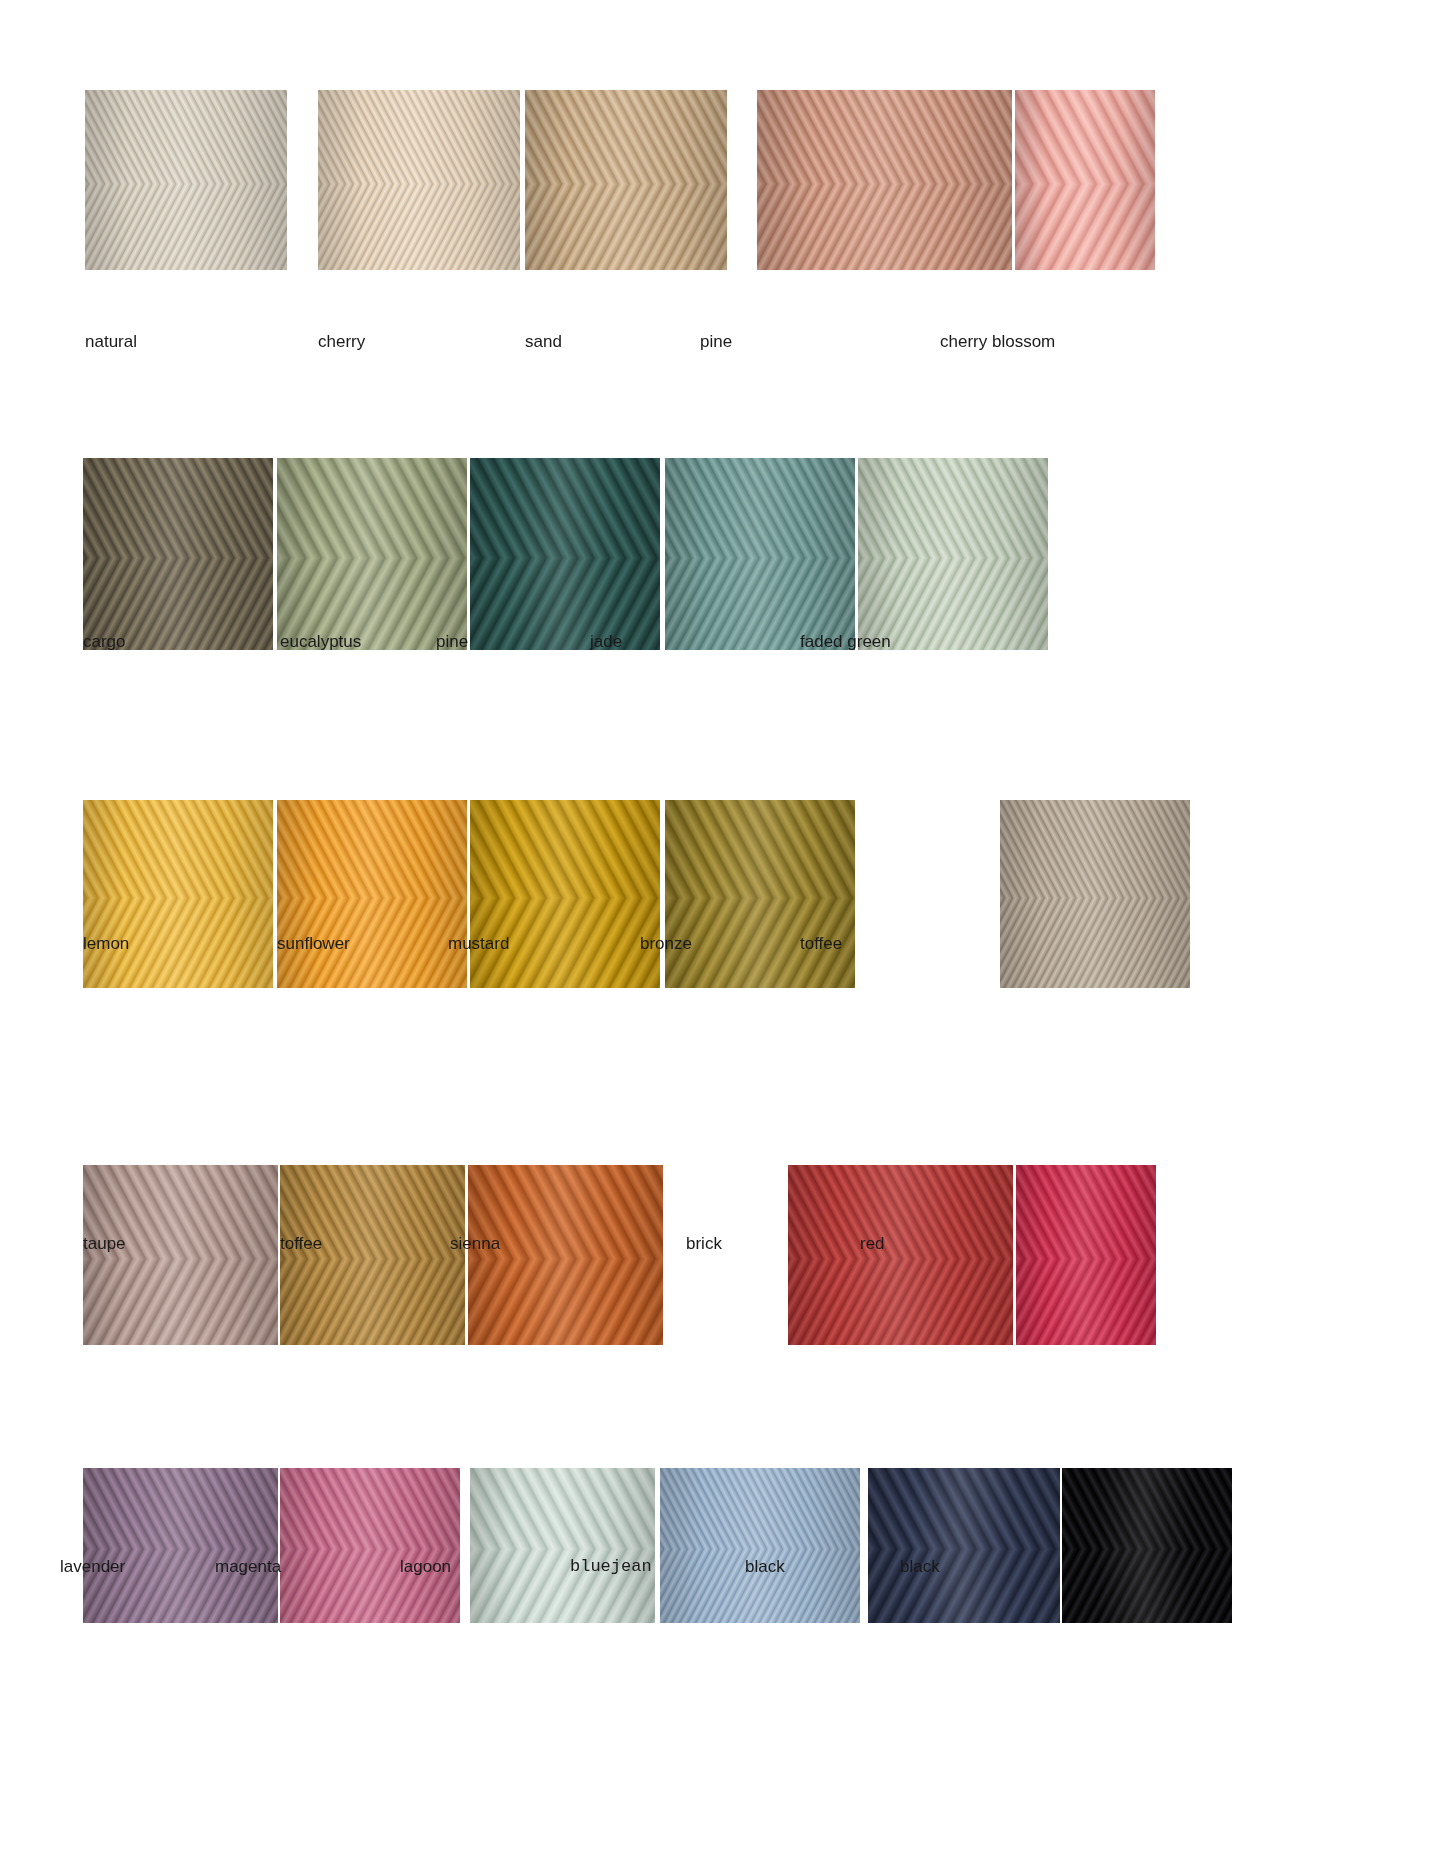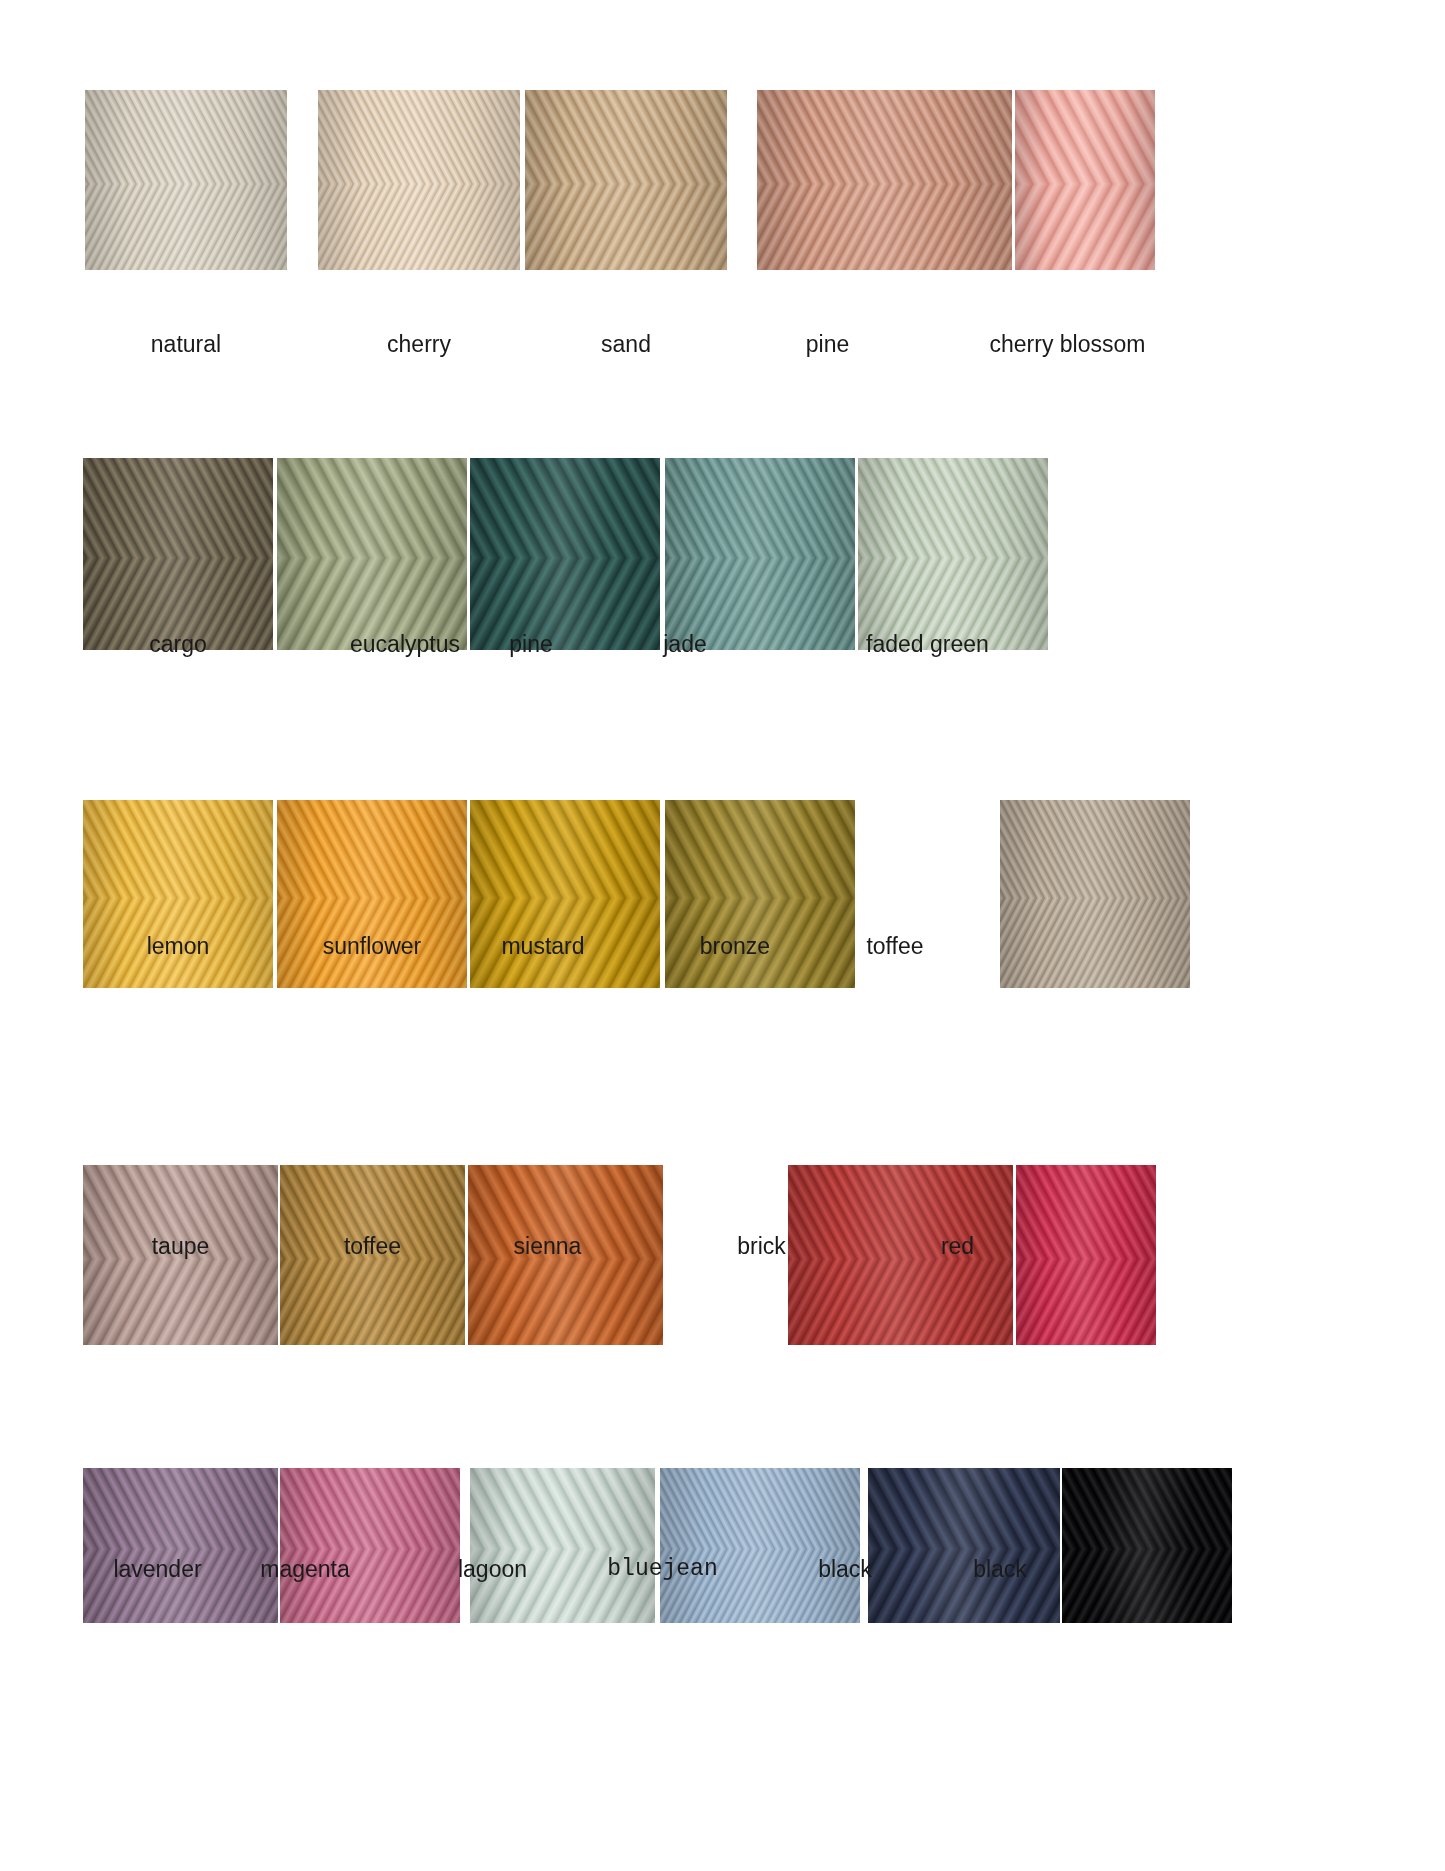--- a/index.html
+++ b/index.html
@@ -63,22 +63,21 @@
     left: 0;
     width: 1445px;
     font-size: 23px;
     line-height: 1;
     color: #1a1a1a;
     white-space: nowrap;
   }
   .swatch-label {
     position: absolute;
     top: 0;
-    text-align: center;
-    font-size: 23px;
+    font-size: 17px;
     color: #1a1a1a;
   }
 </style>
 </head>
 <body>
 
 <div id="chart-page">
     <div class="swatch-row" style="top: 90px; height: 180px;">
       <div class="swatch-strip" style="left: 85px; width: 202px; height: 180px; background: rgb(214, 207, 193);">
         <div class="cord">
@@ -155,21 +154,21 @@
       <div class="swatch-strip" style="left: 858px; width: 190px; height: 192px; background: rgb(195, 208, 189);">
         <div class="cord">
           <div class="ribs-a" style="background: repeating-linear-gradient(62deg, rgb(163, 179, 156) 0px, rgb(195, 208, 189) 1.44px, rgb(216, 226, 211) 4.2px, rgb(195, 208, 189) 6.8px, rgb(163, 179, 156) 10px);"></div>
           <div class="ribs-b" style="background: repeating-linear-gradient(118deg, rgb(163, 179, 156) 0px, rgb(195, 208, 189) 1.44px, rgb(216, 226, 211) 4.2px, rgb(195, 208, 189) 6.8px, rgb(163, 179, 156) 10px);"></div>
           <div class="shade" style="background: linear-gradient(90deg, rgba(0, 0, 0, 0.18) 0%, rgba(0, 0, 0, 0.02) 22%, rgba(255, 255, 255, 0.1) 48%, rgba(0, 0, 0, 0.04) 76%, rgba(0, 0, 0, 0.16) 100%);"></div>
         </div>
       </div>
     </div>
     <div class="labels" style="top: 633px;">
       <div class="swatch-label" style="left: 83px; width: 190px;">cargo</div>
-      <div class="swatch-label" style="left: 293px; width: 224px;">eucalyptus</div>
+      <div class="swatch-label" style="left: 280px; width: 224px;">eucalyptus</div>
       <div class="swatch-label" style="left: 436px; width: 190px;">pine</div>
       <div class="swatch-label" style="left: 590px; width: 190px;">jade</div>
       <div class="swatch-label" style="left: 800px; width: 255px;">faded green</div>
     </div>
     <div class="swatch-row" style="top: 800px; height: 188px;">
       <div class="swatch-strip" style="left: 83px; width: 190px; height: 188px; background: rgb(234, 184, 67);">
         <div class="cord">
           <div class="ribs-a" style="background: repeating-linear-gradient(62deg, rgb(204, 155, 42) 0px, rgb(234, 184, 67) 1.44px, rgb(247, 207, 99) 4.2px, rgb(234, 184, 67) 6.8px, rgb(204, 155, 42) 10px);"></div>
           <div class="ribs-b" style="background: repeating-linear-gradient(118deg, rgb(204, 155, 42) 0px, rgb(234, 184, 67) 1.44px, rgb(247, 207, 99) 4.2px, rgb(234, 184, 67) 6.8px, rgb(204, 155, 42) 10px);"></div>
           <div class="shade" style="background: linear-gradient(90deg, rgba(0, 0, 0, 0.18) 0%, rgba(0, 0, 0, 0.02) 22%, rgba(255, 255, 255, 0.1) 48%, rgba(0, 0, 0, 0.04) 76%, rgba(0, 0, 0, 0.16) 100%);"></div>
@@ -245,21 +244,21 @@
           <div class="ribs-a" style="background: repeating-linear-gradient(62deg, rgb(171, 31, 59) 0px, rgb(204, 47, 80) 1.44px, rgb(221, 75, 104) 4.2px, rgb(204, 47, 80) 6.8px, rgb(171, 31, 59) 10px);"></div>
           <div class="ribs-b" style="background: repeating-linear-gradient(118deg, rgb(171, 31, 59) 0px, rgb(204, 47, 80) 1.44px, rgb(221, 75, 104) 4.2px, rgb(204, 47, 80) 6.8px, rgb(171, 31, 59) 10px);"></div>
           <div class="shade" style="background: linear-gradient(90deg, rgba(0, 0, 0, 0.18) 0%, rgba(0, 0, 0, 0.02) 22%, rgba(255, 255, 255, 0.1) 48%, rgba(0, 0, 0, 0.04) 76%, rgba(0, 0, 0, 0.16) 100%);"></div>
         </div>
       </div>
     </div>
     <div class="labels" style="top: 1235px;">
       <div class="swatch-label" style="left: 83px; width: 195px;">taupe</div>
       <div class="swatch-label" style="left: 280px; width: 185px;">toffee</div>
       <div class="swatch-label" style="left: 450px; width: 195px;">sienna</div>
-      <div class="swatch-label" style="left: 664px; width: 195px;">brick</div>
+      <div class="swatch-label" style="left: 686px; width: 195px;">brick</div>
       <div class="swatch-label" style="left: 860px; width: 195px;">red</div>
     </div>
     <div class="swatch-row" style="top: 1468px; height: 155px;">
       <div class="swatch-strip" style="left: 83px; width: 195px; height: 155px; background: rgb(141, 115, 141);">
         <div class="cord">
           <div class="ribs-a" style="background: repeating-linear-gradient(62deg, rgb(109, 88, 109) 0px, rgb(141, 115, 141) 1.44px, rgb(165, 137, 165) 4.2px, rgb(141, 115, 141) 6.8px, rgb(109, 88, 109) 10px);"></div>
           <div class="ribs-b" style="background: repeating-linear-gradient(118deg, rgb(109, 88, 109) 0px, rgb(141, 115, 141) 1.44px, rgb(165, 137, 165) 4.2px, rgb(141, 115, 141) 6.8px, rgb(109, 88, 109) 10px);"></div>
           <div class="shade" style="background: linear-gradient(90deg, rgba(0, 0, 0, 0.18) 0%, rgba(0, 0, 0, 0.02) 22%, rgba(255, 255, 255, 0.1) 48%, rgba(0, 0, 0, 0.04) 76%, rgba(0, 0, 0, 0.16) 100%);"></div>
         </div>
       </div>

